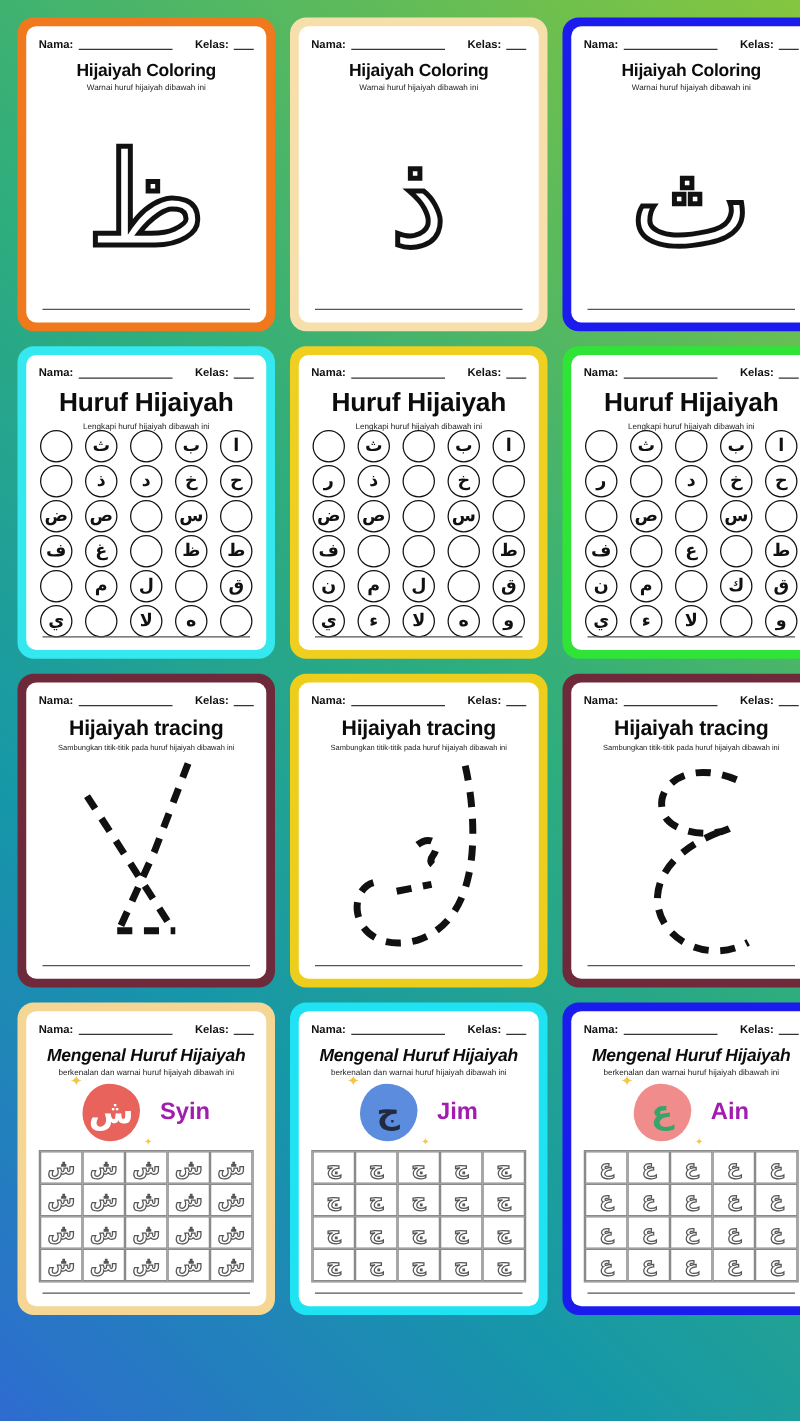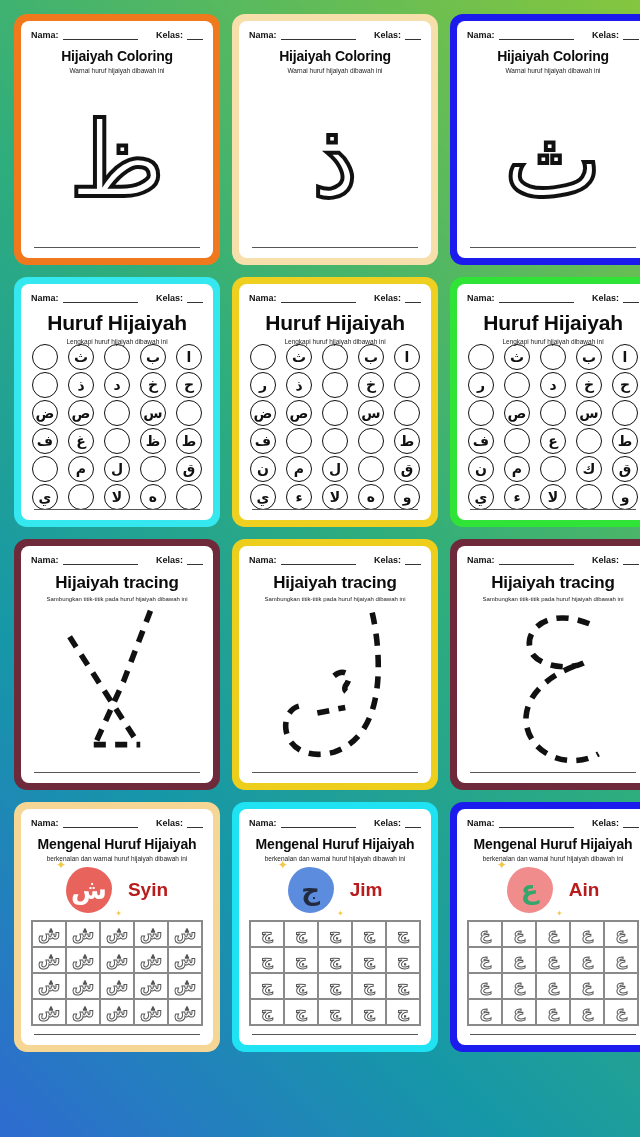--- a/index.html
+++ b/index.html
@@ -22,21 +22,21 @@
     display:flex;flex-direction:column;padding:9px 10px 6px;min-height:0;
   }
   .ws-header{display:flex;align-items:flex-end;gap:4px;font-size:9px;font-weight:bold;color:#111;}
   .line{border-bottom:1px solid #333;height:9px;box-sizing:border-box;}
   .nama-line{flex:1;margin-right:14px;}
   .kelas-line{width:16px;}
   .ws-title{margin:8px 0 2px;text-align:center;font-weight:800;color:#0c0c0c;white-space:nowrap;letter-spacing:-0.2px;}
   .t-coloring{font-size:14px;}
   .t-huruf{font-size:21px;}
   .t-tracing{font-size:17px;}
-  .t-mengenal{font-size:14px;}
+  .t-mengenal{font-size:14px;font-style:italic;}
   .ws-subtitle{margin:1px 0 0;text-align:center;font-size:6.5px;color:#222;}
   .sub-long{font-size:6px;}
   .content{flex:1;display:flex;align-items:center;justify-content:center;min-height:0;padding:2px 0;}
   .big-letter{
     font-family:"DejaVu Sans",sans-serif;font-size:104px;line-height:1.1;
     color:#ffffff;-webkit-text-stroke:4px #111;
   }
   .bottom-line{border-top:1.2px solid #555;margin:0 3px 4px;}
   
   .circle-grid{display:flex;flex-direction:column;gap:2px;width:100%;padding:0 1px;box-sizing:border-box;}
@@ -50,21 +50,21 @@
   .trace-svg{width:158px;height:168px;}
   .trace{fill:none;stroke:#111;stroke-width:6;stroke-dasharray:13 10;stroke-linecap:butt;}
   
   .badge-row{display:flex;align-items:center;justify-content:center;gap:16px;margin:5px 0 7px;}
   .blob{position:relative;width:46px;height:46px;border-radius:46% 54% 52% 48%/52% 46% 54% 48%;
     display:flex;align-items:center;justify-content:center;}
   .blob-letter{font-family:"DejaVu Sans",sans-serif;font-size:26px;font-weight:bold;line-height:1;}
   .spark{position:absolute;line-height:1;}
   .s1{top:-8px;left:-10px;font-size:12px;}
   .s2{bottom:-5px;right:-10px;font-size:8px;}
-  .badge-name{font-size:19px;font-weight:800;color:#b91c1c;}
+  .badge-name{font-size:19px;font-weight:800;color:#a21caf;}
   .cell-grid{display:grid;border:1px solid #8a8a8a;width:max-content;margin:0 auto;}
   .cell{
     width:34px;height:26px;border:0.5px solid #8a8a8a;box-sizing:border-box;
     display:flex;align-items:center;justify-content:center;
     font-family:"DejaVu Sans",sans-serif;font-size:16px;font-weight:bold;
     color:#ffffff;-webkit-text-stroke:1px #555;line-height:1;
   }
   .mh-content{flex:1;display:flex;flex-direction:column;justify-content:flex-start;min-height:0;}
 </style>
 </head>

